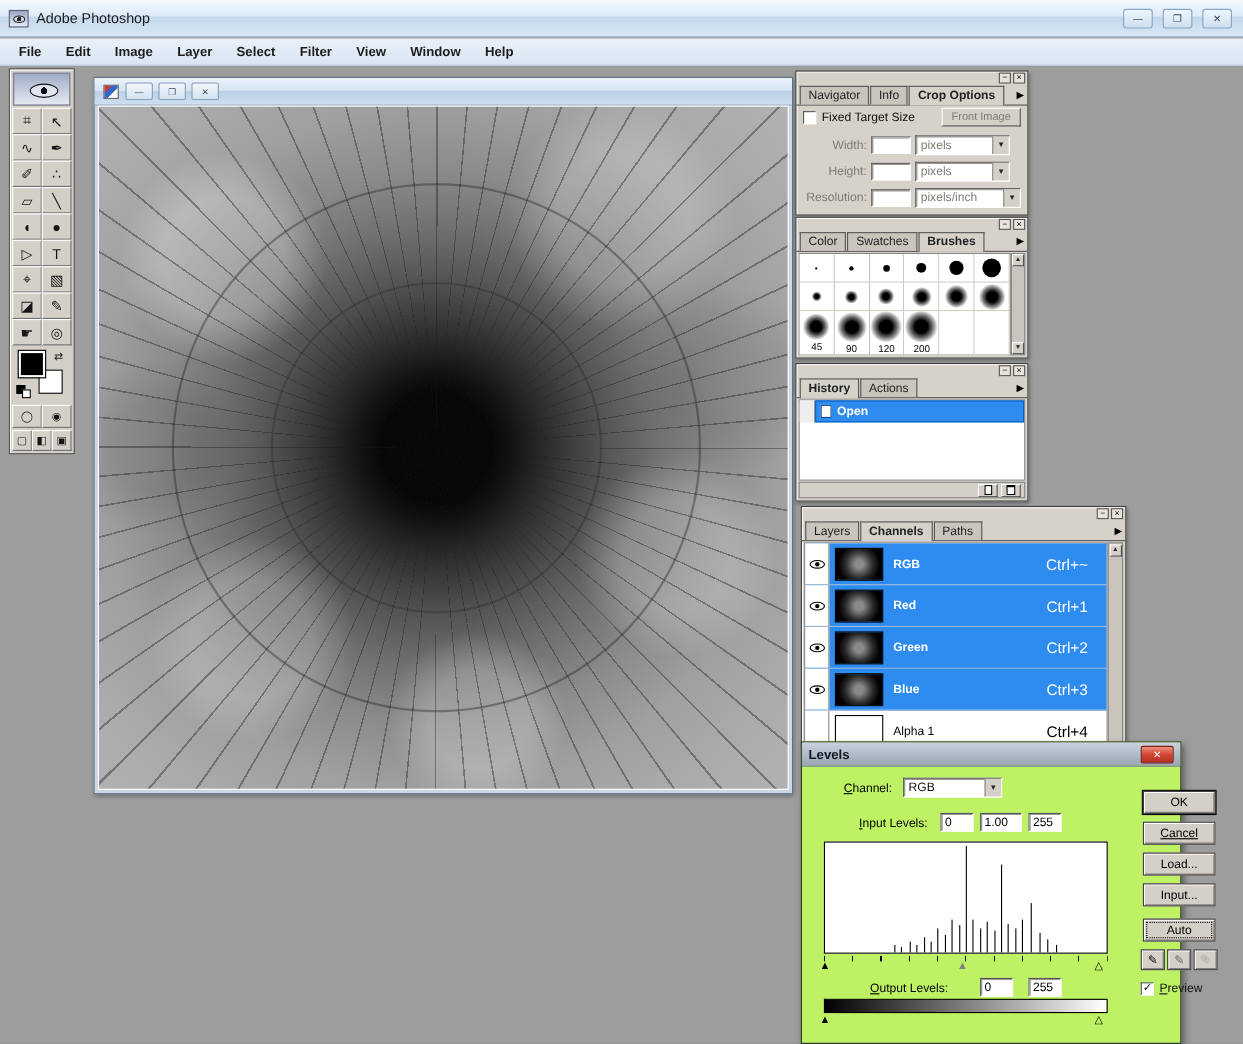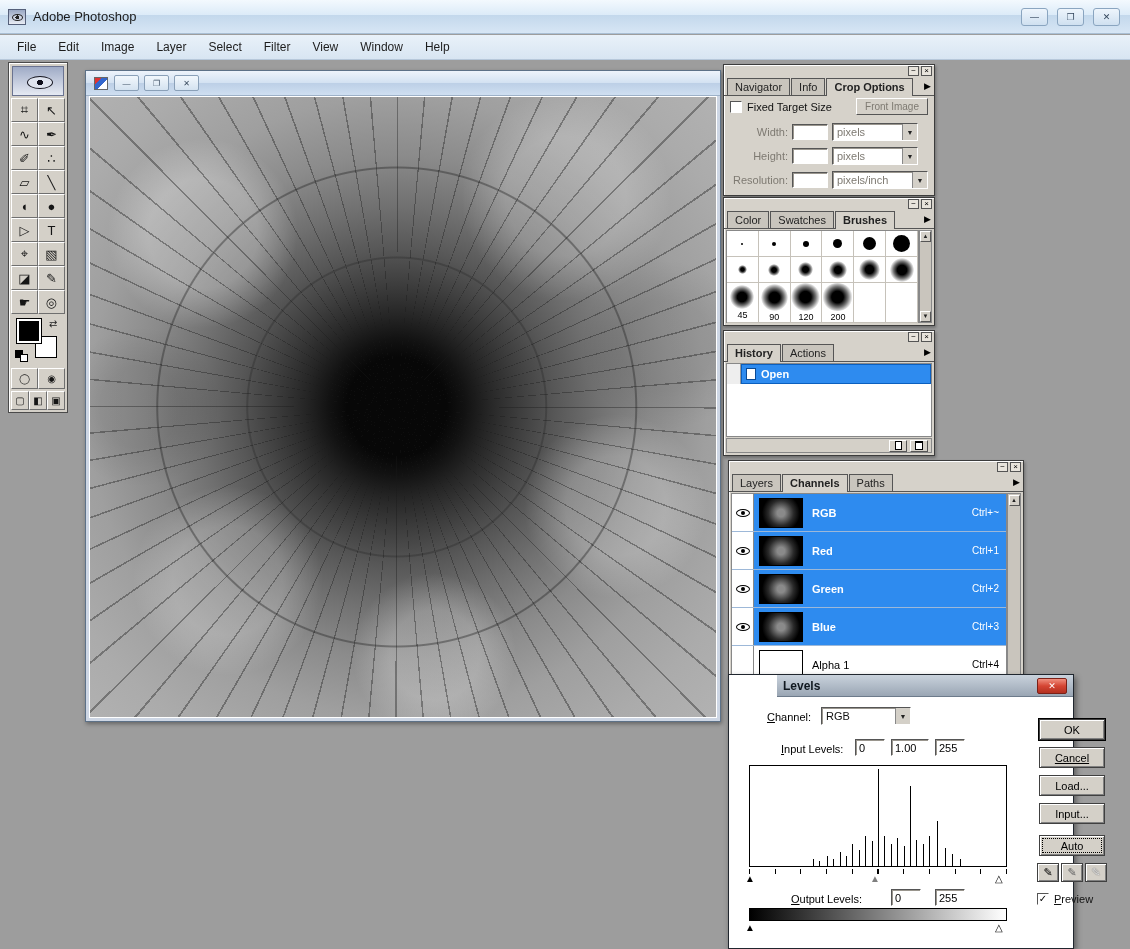--- a/index.html
+++ b/index.html
@@ -19,21 +19,21 @@
     border:1px solid #55607a; position:relative; }
   .app-icon::after { content:""; position:absolute; left:3px; top:4px; width:9px; height:5px;
     border:1px solid #222; border-radius:50%; background:radial-gradient(circle,#222 0 2px,#cfd6e6 2px); }
   .app-title { font-size:13px; color:#1b1b1b; }
   .win-controls { position:absolute; right:10px; top:8px; display:flex; gap:9px; }
   .win-btn { width:27px; height:18px; border:1px solid #8aa5c0; border-radius:3px;
     background:linear-gradient(#eef5fc,#cfe0f0); display:flex; align-items:center; justify-content:center;
     font-size:9px; color:#33465c; }
   .menubar { position:absolute; left:0; top:35px; width:1130px; height:25px;
     background:linear-gradient(#e9f1f9,#d8e5f2); border-bottom:1px solid #b7c8da;
-    display:flex; align-items:center; padding-left:6px; }
+    display:flex; align-items:center; padding-left:6px;font-weight:bold; }
   .menu-item { padding:4px 11px; font-size:12px; color:#1d1d1d; }
 
   
   #toolbox { position:absolute; left:8px; top:62px; width:60px; background:#d4d0c8;
     border:1px solid #4a4a4a; box-shadow:inset 1px 1px 0 #fff; padding:2px; z-index:5; }
   .tb-logo { height:30px; margin:1px; background:linear-gradient(#9fabc6,#e6eaf3); border:1px solid #6a7390; position:relative; }
   .tb-logo::after { content:""; position:absolute; left:14px; top:9px; width:24px; height:11px;
     border:1px solid #15151f; border-radius:50%; background:radial-gradient(circle,#10101c 0 3px,#dfe4ef 3px); }
   .tb-grid { display:grid; grid-template-columns:repeat(2,27px); grid-auto-rows:24px; margin-top:2px; }
   .tool { display:flex; align-items:center; justify-content:center; background:#d4d0c8;
@@ -154,28 +154,28 @@
   .ch-row.selected { background:#2e8bef; }
   .eye-cell { width:22px; height:100%; background:#fff; border-right:1px solid #888;
     display:flex; align-items:center; justify-content:center; }
   .eye { width:14px; height:8px; border:1px solid #000; border-radius:50%; position:relative; background:#fff; }
   .eye::after { content:""; position:absolute; left:4px; top:1px; width:4px; height:4px; background:#000; border-radius:50%; }
   .ch-thumb { width:44px; height:30px; border:1px solid #000; margin-left:5px;
     background:radial-gradient(circle, #8a8a8a 0 15%, #2a2a2a 50%, #000 75%); }
   .ch-thumb.blank { background:#fff; }
   .ch-name { margin-left:9px; font-weight:bold; font-size:11px; color:#fff; flex:1; }
   .ch-row:not(.selected) .ch-name { color:#000; font-weight:normal; }
-  .ch-short { margin-right:7px; font-size:10px; color:#fff; }
+  .ch-short { margin-right:17px; font-size:14px; color:#fff; }
   .ch-row:not(.selected) .ch-short { color:#000; }
   .ch-scroll { position:absolute; top:32px; right:2px; bottom:0; width:14px; background:#c9c5bd; border:1px solid #888; }
   .ch-scroll .sbtn { margin:1px auto 0 auto; display:block; }
 
   
   #levels-dialog { position:absolute; left:728px; top:674px; width:346px; height:275px;
-    background:#ffffff; border:1px solid #20262e; box-shadow:2px 3px 6px rgba(0,0,0,.45); z-index:50;padding-left:48px; }
+    background:#bef264; border:1px solid #20262e; box-shadow:2px 3px 6px rgba(0,0,0,.45); z-index:50; }
   .dlg-titlebar { height:22px; background:linear-gradient(#c9d2dc,#9aa6b4); border-bottom:1px solid #6d7b8b;
     display:flex; align-items:center; padding:0 6px; }
   .dlg-title { font-size:12px; font-weight:bold; color:#101820; flex:1; }
   .dlg-close { width:30px; height:16px; border:1px solid #7a2017; border-radius:2px;
     background:linear-gradient(#f0907f,#d54533 50%,#b33020); color:#fff; font-size:9px;
     display:flex; align-items:center; justify-content:center; }
   .accel { display:inline-block; }
   .accel::first-letter { text-decoration:underline; }
   .dlg-label { position:absolute; font-size:11px; color:#000; }
   .lv-input { position:absolute; height:17px; }

